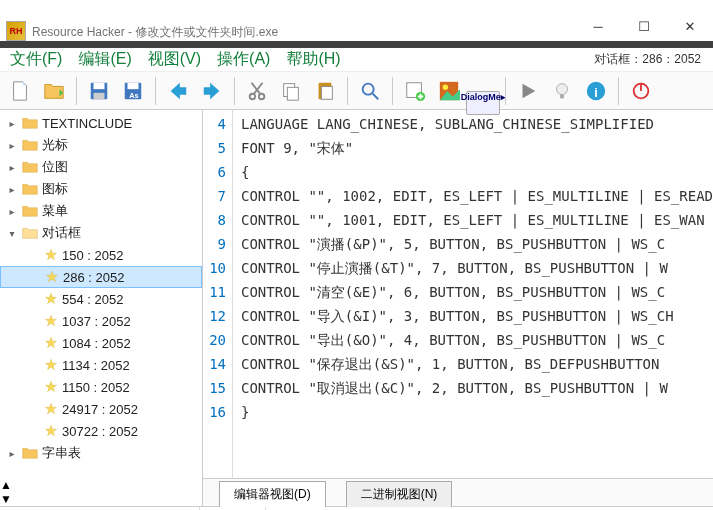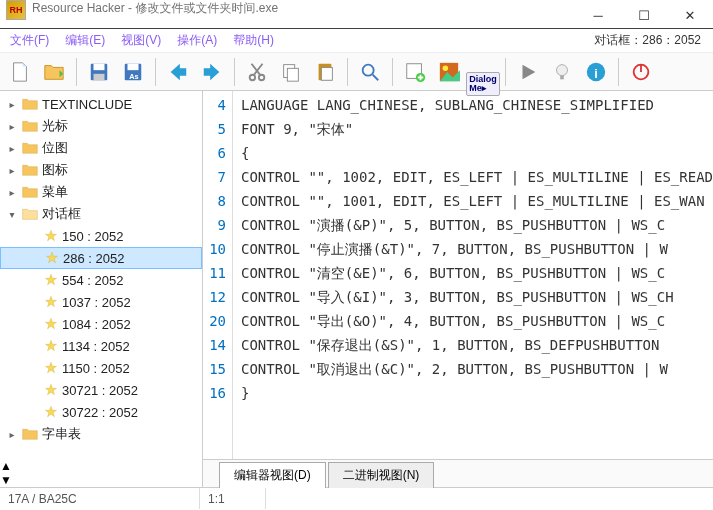--- a/index.html
+++ b/index.html
@@ -1,32 +1,32 @@
 <!DOCTYPE html>
 <html><head>
 <meta charset="utf-8">
 <style>
   * { box-sizing: border-box; margin: 0; padding: 0; }
   body { font-family: "Microsoft YaHei", "Segoe UI", sans-serif; font-size: 12px; background: #fff; overflow: hidden; width: 713px; height: 510px; }
   
-  .titlebar { height: 29px; background: #fff; display: flex; align-items: flex-start; border-bottom: 1px solid #404040; }
+  .titlebar { height: 48px; background: #fff; display: flex; align-items: flex-end; border-bottom: 7px solid #404040; }
   .titlebar .logo { width: 20px; height: 20px; margin: 0 6px; background: linear-gradient(135deg, #d4a000, #e8c040); display: flex; align-items: center; justify-content: center; font-size: 9px; font-weight: bold; color: #b00; border: 1px solid #aaa; }
   .titlebar .title { flex: 1; font-size: 12px; color: #737373; }
   .titlebar .winbtn { width: 46px; height: 30px; display: flex; align-items: center; justify-content: center; font-size: 13px; color: #333; }
   
   .menubar { height: 24px; display: flex; align-items: center; background: #fff; padding: 0 2px; border-bottom: 1px solid #eee; }
-  .menubar .menuitem { padding: 16px 8px; font-size: 12px; color: #8b5cf6; }
+  .menubar .menuitem { padding: 16px 8px; font-size: 16px; color: #15803d; }
   .menubar .spacer { flex: 1; }
   .menubar .rightstatus { padding: 0 10px; font-size: 12px; color: #333; }
   
   .toolbar { height: 38px; background: #fafafa; border-bottom: 1px solid #ccc; display: flex; align-items: center; padding: 0 4px; gap: 2px; }
   .toolbar .tbtn { width: 32px; height: 32px; display: flex; align-items: center; justify-content: center; border: 1px solid transparent; border-radius: 2px; cursor: pointer; }
   .toolbar .sep { width: 1px; height: 28px; background: #ccc; margin: 0 4px; }
   .toolbar svg { width: 22px; height: 22px; }
-  .toolbar .dialogimg { width: 34px; height: 24px; font-size: 9px; line-height: 1; display: flex; flex-direction: column; justify-content: center; color: #006; font-weight: bold; border: 1px solid #aaa; background: #eef; padding: 1px 2px; border-radius: 2px; margin-top: 24px; }
+  .toolbar .dialogimg { width: 34px; height: 24px; font-size: 9px; line-height: 1; display: flex; flex-direction: row; justify-content: center; color: #006; font-weight: bold; border: 1px solid #aaa; background: #eef; padding: 1px 2px; border-radius: 2px; margin-top: 24px; }
   
   .main { display: flex; height: 396px; }
   
   .tree-wrap { width: 272px; border-right: 1px solid #ccc; position: relative; display: flex; flex-direction: column; }
   .tree { flex: 1; overflow: auto; padding: 2px 0; }
   .tree-row { display: flex; align-items: center; height: 22px; padding-left: 4px; white-space: nowrap; cursor: default; }
   .tree-row.selected { background: #cde8ff; border: 1px solid #7abfff; height: 22px; }
   .tree-row .expander { width: 12px; font-size: 10px; color: #666; text-align: center; }
   .tree-row .folder { width: 16px; height: 14px; margin: 0 4px; }
   .tree-row .star { width: 14px; height: 14px; margin: 0 4px; }
@@ -35,21 +35,21 @@
   .tree-row.depth2 { padding-left: 40px; }
   
   .editor-pane { flex: 1; display: flex; flex-direction: column; }
   .code-area { flex: 1; display: flex; overflow: hidden; position: relative; font-family: Consolas, monospace; font-size: 14px; }
   .gutter { width: 30px; background: #fff; border-right: 1px solid #ddd; text-align: right; color: #0070c0; padding-top: 2px; }
   .gutter div { height: 24px; line-height: 24px; padding-right: 6px; }
   .code { flex: 1; padding: 2px 0 0 8px; color: #333; white-space: nowrap; overflow: hidden; }
   .code div { height: 24px; line-height: 24px; }
   
   .tabs { height: 28px; border-top: 1px solid #ccc; display: flex; align-items: flex-end; padding-left: 16px; background: #fafafa; }
-  .tabs .tab { padding: 4px 14px; border: 1px solid #aaa; border-bottom: none; background: #fff; font-size: 12px; margin-right: 2px; position: relative; top: 1px; cursor: pointer; }
+  .tabs .tab { padding: 4px 14px; border: 1px solid #aaa; border-bottom: none; background: #fff; font-size: 12px; margin-right: 20px; position: relative; top: 1px; cursor: pointer; }
   .tabs .tab.inactive { background: #eee; }
   
   .statusbar { height: 22px; border-top: 1px solid #ccc; display: flex; align-items: center; font-size: 12px; color: #555; }
   .statusbar .cell { padding: 0 8px; border-right: 1px solid #ddd; height: 100%; display:flex; align-items:center; }
   .statusbar .cell:first-child { width: 200px; }
   .statusbar .cell:nth-child(2) { width: 66px; }
   
   .folder-icon { fill: #f7c55d; stroke: #c89020; stroke-width: 0.5; }
   .folder-icon.open { fill: #ffe09a; }
   .star-icon { fill: #f7d858; stroke: #c8a020; stroke-width: 0.5; }
@@ -275,21 +275,21 @@
         <div class="tree-row depth2">
           <svg class="star" viewBox="0 0 24 24">
             <path class="star-icon" d="M12 2l2.5 7h7l-5.7 4.3 2.2 7-6-4.5-6 4.5 2.2-7L2.5 9h7z"></path>
           </svg>
           <span class="label">1150 : 2052</span>
         </div>
         <div class="tree-row depth2">
           <svg class="star" viewBox="0 0 24 24">
             <path class="star-icon" d="M12 2l2.5 7h7l-5.7 4.3 2.2 7-6-4.5-6 4.5 2.2-7L2.5 9h7z"></path>
           </svg>
-          <span class="label">30721 : 2052</span>
+          <span class="label">24917 : 2052</span>
         </div>
         <div class="tree-row depth2">
           <svg class="star" viewBox="0 0 24 24">
             <path class="star-icon" d="M12 2l2.5 7h7l-5.7 4.3 2.2 7-6-4.5-6 4.5 2.2-7L2.5 9h7z"></path>
           </svg>
           <span class="label">30722 : 2052</span>
         </div>
         <div class="tree-row depth1">
           <span class="expander">▸</span>
           <svg class="folder" viewBox="0 0 24 20">

